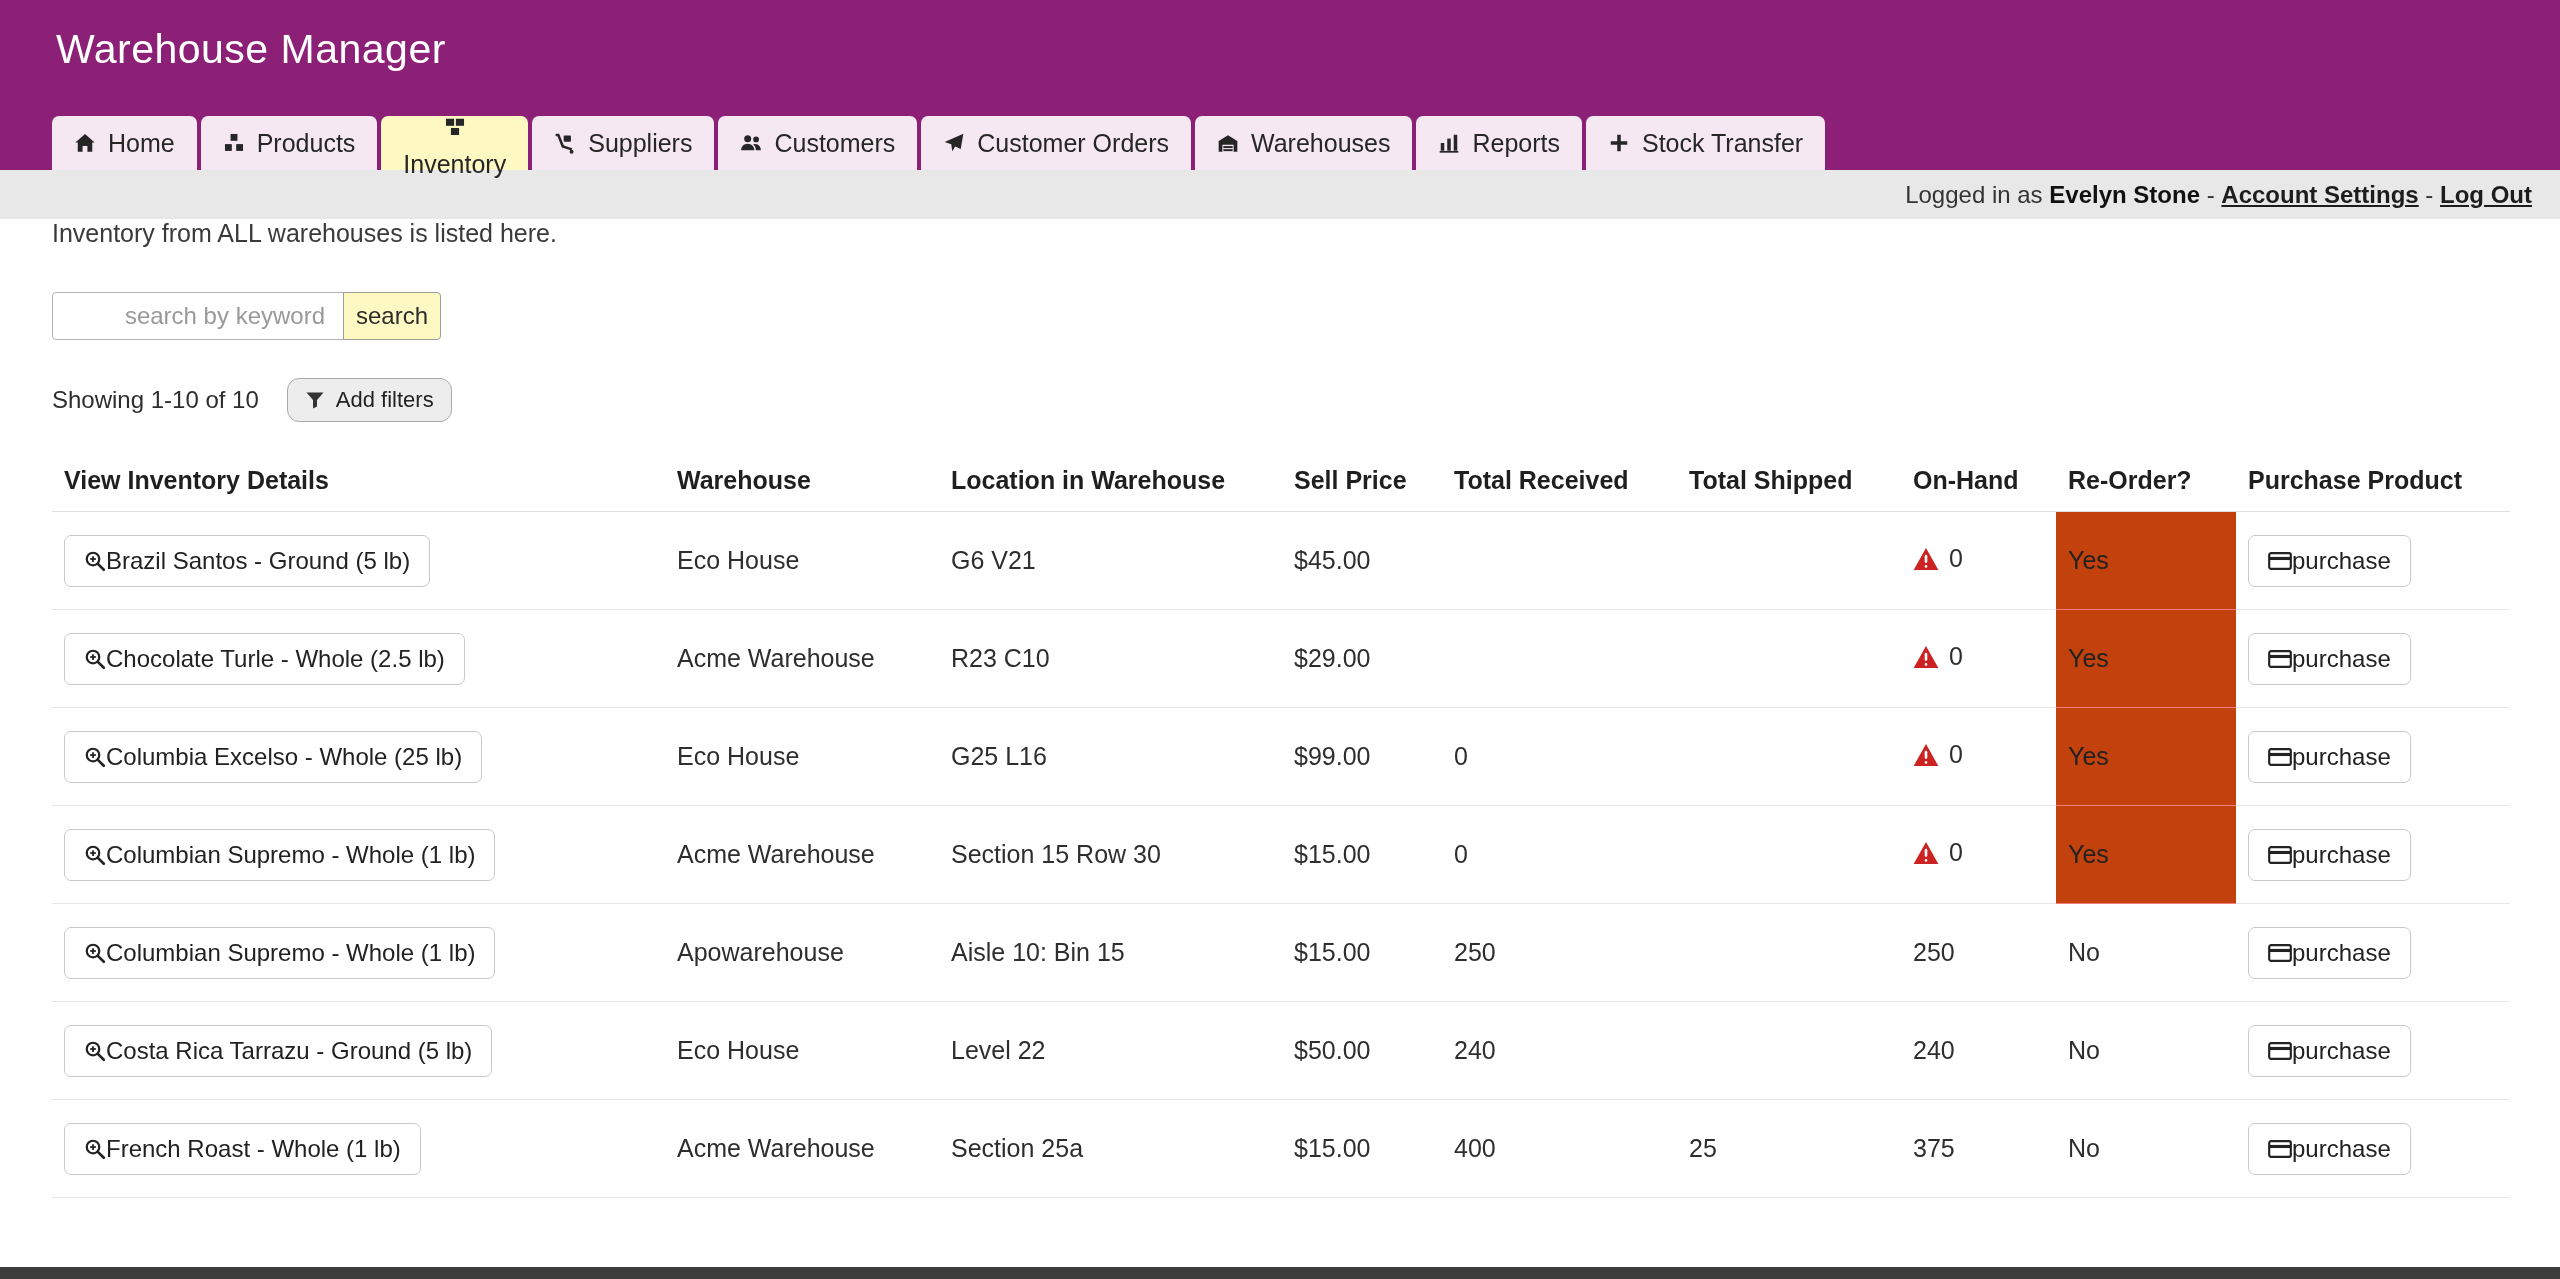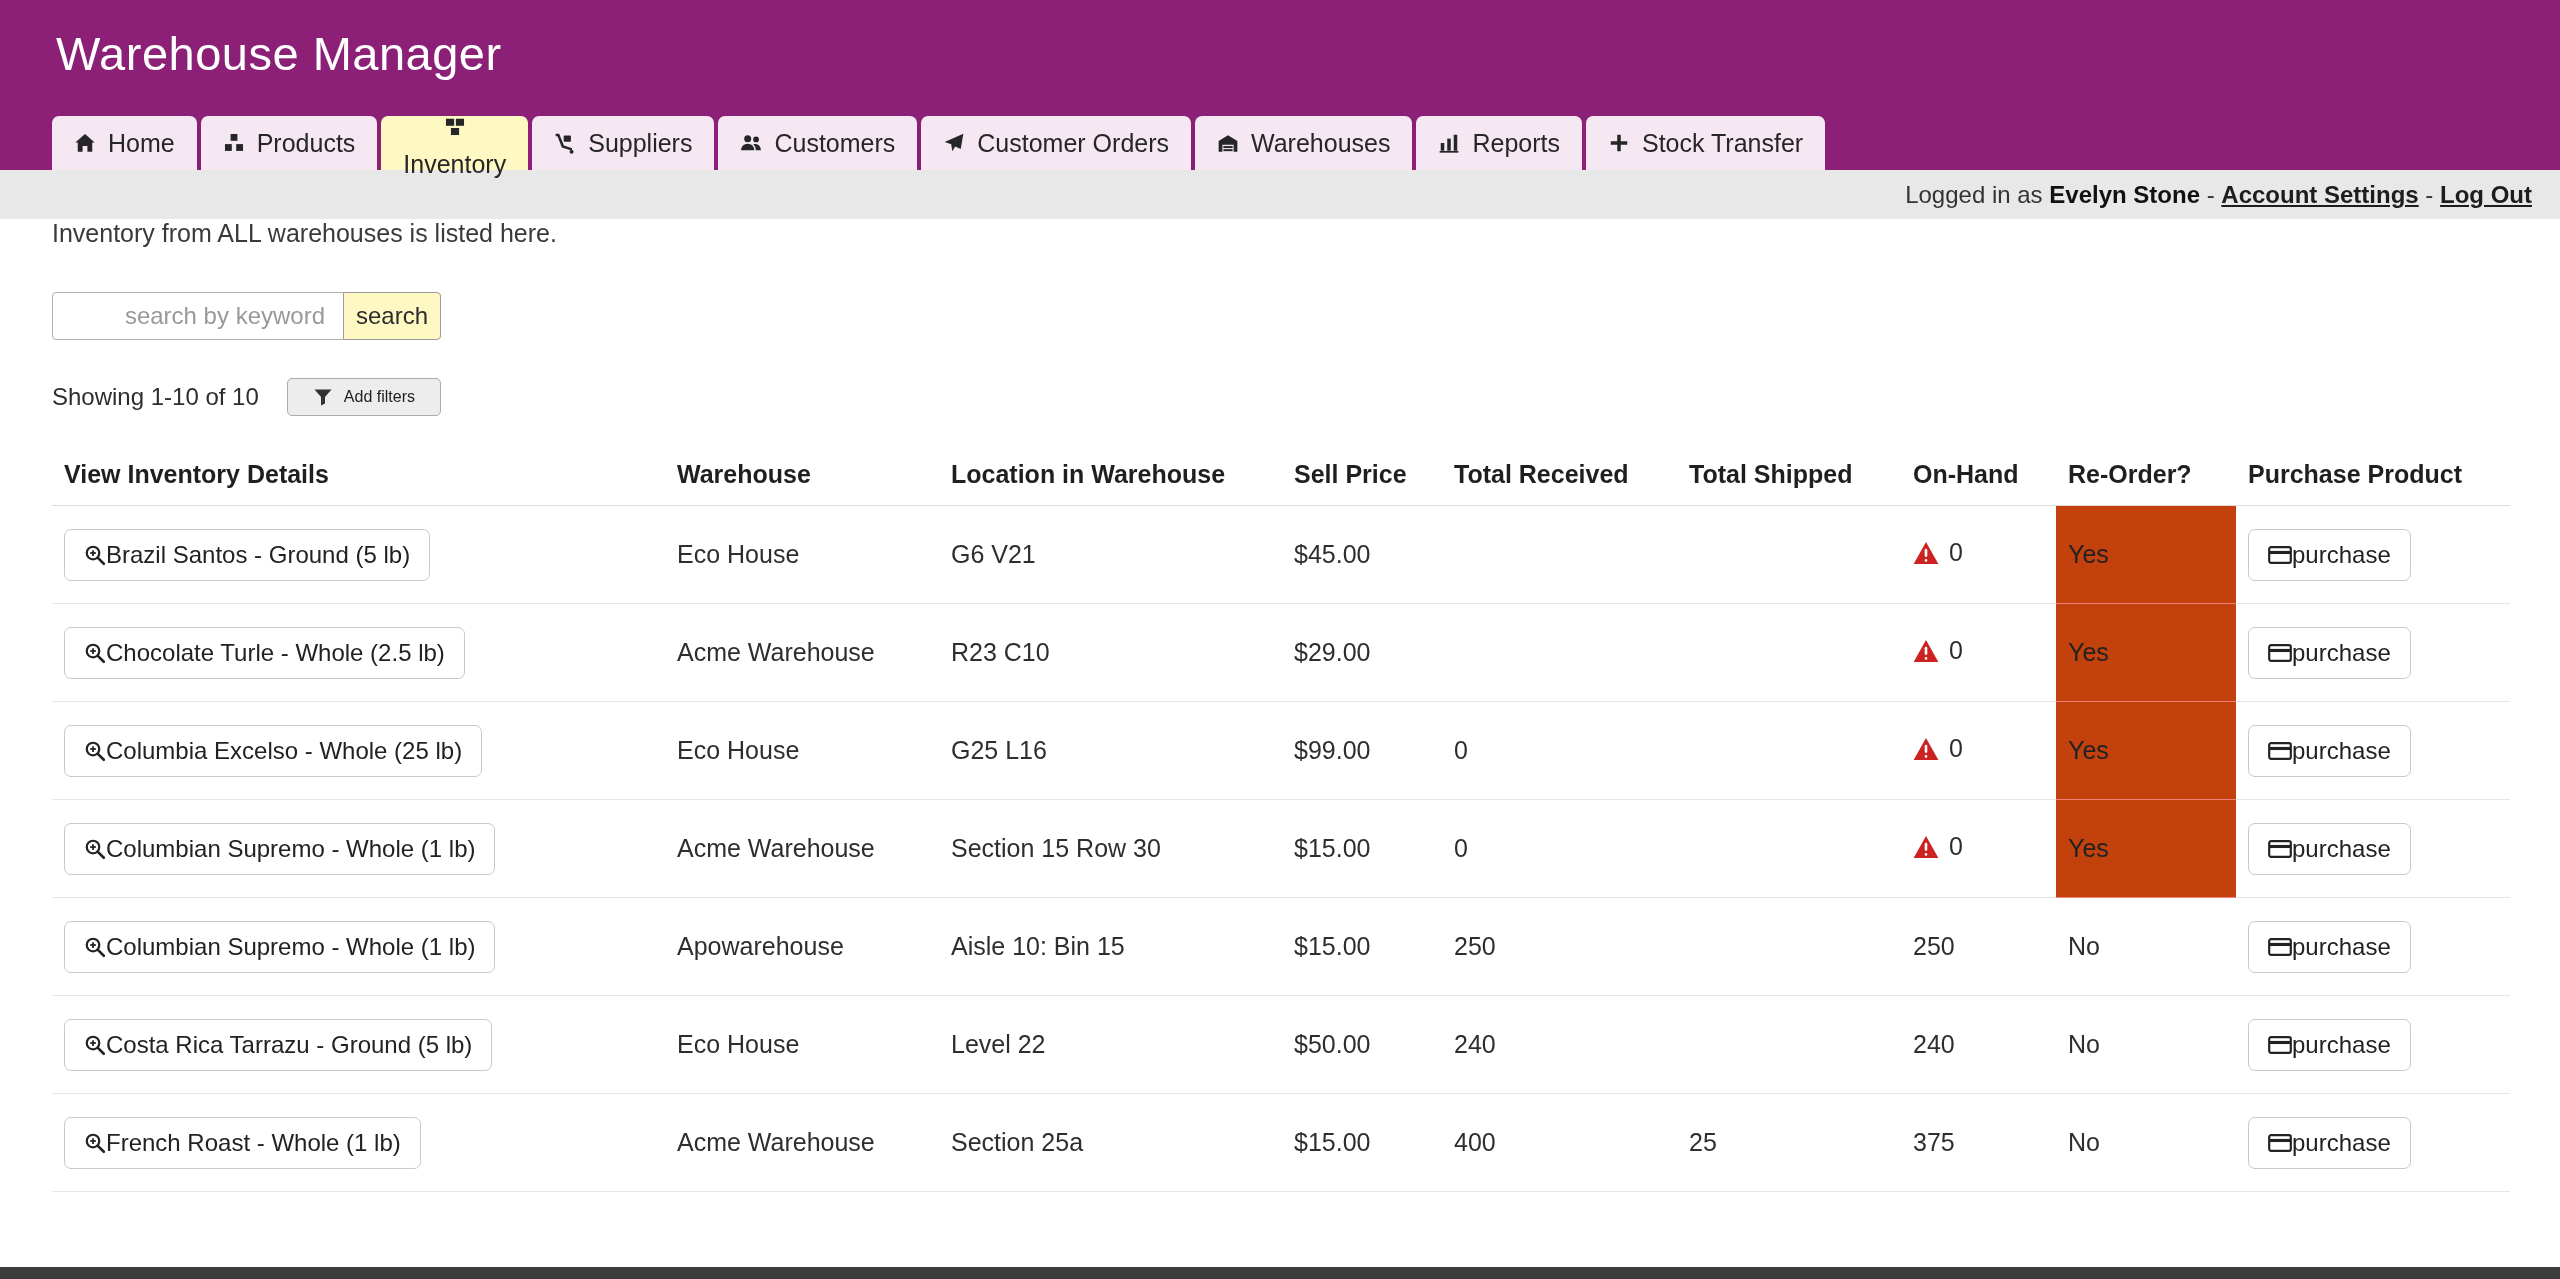--- a/index.html
+++ b/index.html
@@ -12,21 +12,21 @@
   }
 
   
   .topbar {
     position: relative;
     height: 170px;
     background: #8B2076;
   }
   .app-title {
     color: #ffffff;
-    font-size: 47px;
+    font-size: 41px;
     font-weight: 400;
     padding: 26px 0 0 56px;
     letter-spacing: 0.5px;
   }
   .tabs {
     position: absolute;
     left: 52px;
     bottom: 0;
     display: flex;
     gap: 4px;
@@ -93,25 +93,25 @@
     font-size: 24px;
     font-family: inherit;
     color: #2c2c2c;
     cursor: pointer;
   }
 
   .list-row { display: flex; align-items: center; gap: 28px; margin-bottom: 26px; margin-top: 20px; }
   .showing-text { font-size: 24px; color: #2e2e2e; }
   .filters-btn {
     display: inline-flex; align-items: center; gap: 11px;
-    padding: 8px 25px;
+    padding: 8px 17px;
     border: 1px solid #aaaaaa;
-    border-radius: 5px;
+    border-radius: 12px;
     background: #ededed;
-    font-size: 16px;
+    font-size: 22px;
     font-family: inherit;
     color: #222;
     cursor: pointer;
   }
   .filters-btn svg { width: 20px; height: 20px; fill: #333; }
 
   
   table { border-collapse: collapse; table-layout: fixed; width: 2458px; }
   thead th {
     font-size: 25px;

